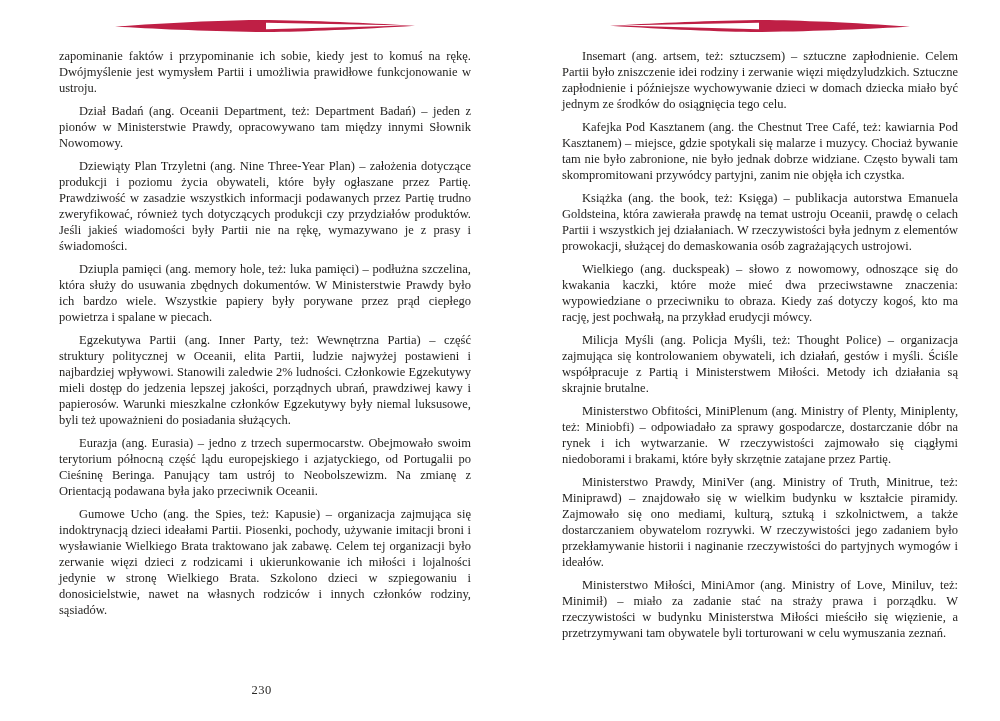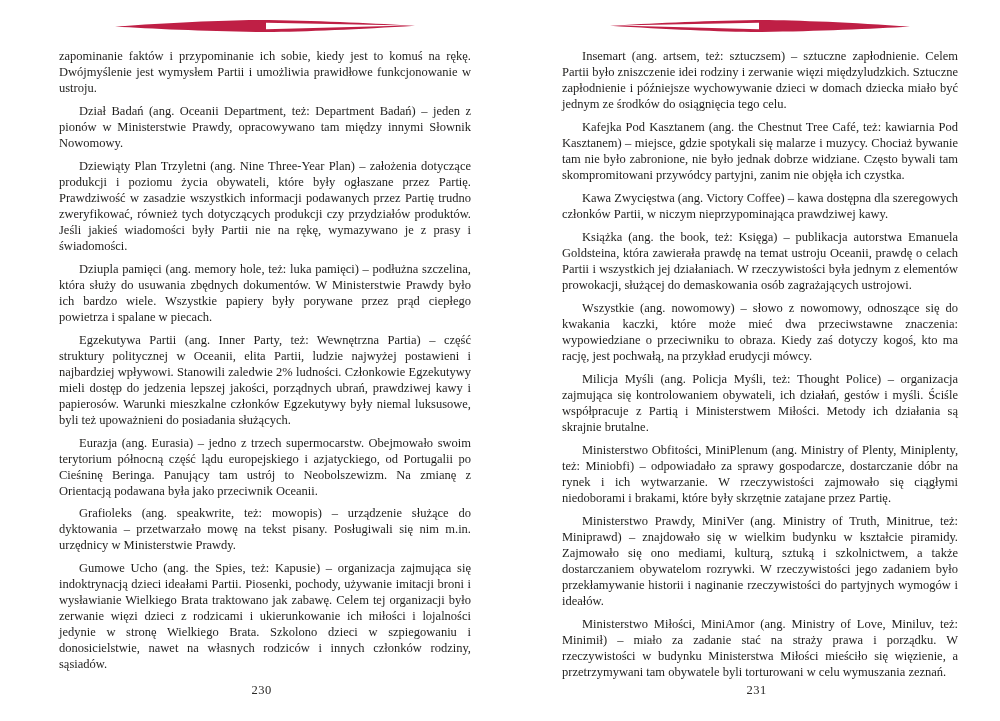--- a/index.html
+++ b/index.html
@@ -62,40 +62,37 @@
       <path d="M151,6.7 L293,9.6 L151,13.2 Z" fill="#ffffff"></path>
     </svg>
   </div>
   <div class="text-block">
       <p class="para"><span class="s-r">zapominanie faktów i przypominanie ich sobie, kiedy jest to komuś na rękę. Dwójmyślenie jest wymysłem Partii i umożliwia prawidłowe funkcjonowanie w ustroju.</span></p>
       <p class="para gap ind"><span class="s-b">Dział Badań</span><span class="s-r"> (ang. </span><span class="s-i">Oceanii Department</span><span class="s-r">, też: </span><span class="s-i">Department Badań</span><span class="s-r">) – jeden z pionów w Ministerstwie Prawdy, opracowywano tam między innymi </span><span class="s-i">Słownik Nowomowy</span><span class="s-r">.</span></p>
       <p class="para gap ind"><span class="s-b">Dziewiąty Plan Trzyletni</span><span class="s-r"> (ang. </span><span class="s-i">Nine Three-Year Plan</span><span class="s-r">) – założenia dotyczące produkcji i poziomu życia obywateli, które były ogłaszane przez Partię. Prawdziwość w zasadzie wszystkich informacji podawanych przez Partię trudno zweryfikować, również tych dotyczących produkcji czy przydziałów produktów. Jeśli jakieś wiadomości były Partii nie na rękę, wymazywano je z prasy i świadomości.</span></p>
       <p class="para gap ind"><span class="s-b">Dziupla pamięci</span><span class="s-r"> (ang. </span><span class="s-i">memory hole</span><span class="s-r">, też: </span><span class="s-i">luka pamięci</span><span class="s-r">) – podłużna szczelina, która służy do usuwania zbędnych dokumentów. W Ministerstwie Prawdy było ich bardzo wiele. Wszystkie papiery były porywane przez prąd ciepłego powietrza i spalane w piecach.</span></p>
       <p class="para gap ind"><span class="s-b">Egzekutywa Partii</span><span class="s-r"> (ang. </span><span class="s-i">Inner Party</span><span class="s-r">, też: </span><span class="s-i">Wewnętrzna Partia</span><span class="s-r">) – część struktury politycznej w Oceanii, elita Partii, ludzie najwyżej postawieni i najbardziej wpływowi. Stanowili zaledwie 2% ludności. Członkowie Egzekutywy mieli dostęp do jedzenia lepszej jakości, porządnych ubrań, prawdziwej kawy i papierosów. Warunki mieszkalne członków Egzekutywy były niemal luksusowe, byli też upoważnieni do posiadania służących.</span></p>
       <p class="para gap ind"><span class="s-b">Eurazja</span><span class="s-r"> (ang. </span><span class="s-i">Eurasia</span><span class="s-r">) – jedno z trzech supermocarstw. Obejmowało swoim terytorium północną część lądu europejskiego i azjatyckiego, od Portugalii po Cieśninę Beringa. Panujący tam ustrój to Neobolszewizm. Na zmianę z Orientacją podawana była jako przeciwnik Oceanii.</span></p>
-      <p class="para ind"><span class="s-b">Grafioleks</span><span class="s-r"> (ang. </span><span class="s-i">speakwrite</span><span class="s-r">, też: </span><span class="s-i">mowopis</span><span class="s-r">) – urządzenie służące do dyktowania – przetwarzało mowę na tekst pisany. Posługiwali się nim m.in. urzędnicy w Ministerstwie Prawdy.</span></p>
       <p class="para gap ind"><span class="s-b">Gumowe Ucho</span><span class="s-r"> (ang. </span><span class="s-i">the Spies</span><span class="s-r">, też: </span><span class="s-i">Kapusie</span><span class="s-r">) – organizacja zajmująca się indoktrynacją dzieci ideałami Partii. Piosenki, pochody, używanie imitacji broni i wysławianie Wielkiego Brata traktowano jak zabawę. Celem tej organizacji było zerwanie więzi dzieci z rodzicami i ukierunkowanie ich miłości i lojalności jedynie w stronę Wielkiego Brata. Szkolono dzieci w szpiegowaniu i donosicielstwie, nawet na własnych rodziców i innych członków rodziny, sąsiadów.</span></p>
     </div>
   <div class="page-number">230</div>
 </div>
 
 <div class="page" id="page-right">
   <div class="ornament">
     <svg viewBox="0 0 300 20" preserveAspectRatio="none" class="flip">
       <g fill="#bf1f45">
         <path d="M0,10.6 C60,6.2 118,4.0 153,3.9 C212,5.0 262,7.4 300,9.8 C245,13.3 190,15.8 151,16.1 C95,15.4 38,13.1 0,10.6 Z"></path>
       </g>
       <path d="M151,6.7 L293,9.6 L151,13.2 Z" fill="#ffffff"></path>
     </svg>
   </div>
   <div class="text-block">
       <p class="para ind"><span class="s-b">Insemart</span><span class="s-r"> (ang. </span><span class="s-i">artsem</span><span class="s-r">, też: </span><span class="s-i">sztuczsem</span><span class="s-r">) – sztuczne zapłodnienie. Celem Partii było zniszczenie idei rodziny i zerwanie więzi międzyludzkich. Sztuczne zapłodnienie i późniejsze wychowywanie dzieci w domach dziecka miało być jednym ze środków do osiągnięcia tego celu.</span></p>
       <p class="para gap ind"><span class="s-b">Kafejka Pod Kasztanem</span><span class="s-r"> (ang. </span><span class="s-i">the Chestnut Tree Café</span><span class="s-r">, też: </span><span class="s-i">kawiarnia Pod Kasztanem</span><span class="s-r">) – miejsce, gdzie spotykali się malarze i muzycy. Chociaż bywanie tam nie było zabronione, nie było jednak dobrze widziane. Często bywali tam skompromitowani przywódcy partyjni, zanim nie objęła ich czystka.</span></p>
-      <p class="para gap ind"><span class="s-b">Kawa Zwycięstwa</span><span class="s-r"> (ang. </span><span class="s-i">Victory Coffee</span><span class="s-r">) – kawa dostępna dla szeregowych członków Partii, w niczym nieprzypominająca prawdziwej kawy.</span></p>
       <p class="para gap ind"><span class="s-b">Książka</span><span class="s-r"> (ang. </span><span class="s-i">the book</span><span class="s-r">, też: </span><span class="s-i">Księga</span><span class="s-r">) – publikacja autorstwa Emanuela Goldsteina, która zawierała prawdę na temat ustroju Oceanii, prawdę o celach Partii i wszystkich jej działaniach. W rzeczywistości była jednym z elementów prowokacji, służącej do demaskowania osób zagrażających ustrojowi.</span></p>
-      <p class="para gap ind"><span class="s-b">Wszystkie</span><span class="s-r"> (ang. </span><span class="s-i">nowomowy</span><span class="s-r">) – słowo z nowomowy, odnoszące się do kwakania kaczki, które może mieć dwa przeciwstawne znaczenia: wypowiedziane o przeciwniku to obraza. Kiedy zaś dotyczy kogoś, kto ma rację, jest pochwałą, na przykład erudycji mówcy.</span></p>
+      <p class="para gap ind"><span class="s-b">Wielkiego</span><span class="s-r"> (ang. </span><span class="s-i">duckspeak</span><span class="s-r">) – słowo z nowomowy, odnoszące się do kwakania kaczki, które może mieć dwa przeciwstawne znaczenia: wypowiedziane o przeciwniku to obraza. Kiedy zaś dotyczy kogoś, kto ma rację, jest pochwałą, na przykład erudycji mówcy.</span></p>
       <p class="para gap ind"><span class="s-b">Milicja Myśli</span><span class="s-r"> (ang. </span><span class="s-i">Policja Myśli</span><span class="s-r">, też: </span><span class="s-i">Thought Police</span><span class="s-r">) – organizacja zajmująca się kontrolowaniem obywateli, ich działań, gestów i myśli. Ściśle współpracuje z Partią i Ministerstwem Miłości. Metody ich działania są skrajnie brutalne.</span></p>
       <p class="para gap ind"><span class="s-b">Ministerstwo Obfitości, MiniPlenum</span><span class="s-r"> (ang. </span><span class="s-i">Ministry of Plenty</span><span class="s-r">, </span><span class="s-i">Miniplenty</span><span class="s-r">, też: </span><span class="s-i">Miniobfi</span><span class="s-r">) – odpowiadało za sprawy gospodarcze, dostarczanie dóbr na rynek i ich wytwarzanie. W rzeczywistości zajmowało się ciągłymi niedoborami i brakami, które były skrzętnie zatajane przez Partię.</span></p>
       <p class="para gap ind"><span class="s-b">Ministerstwo Prawdy, MiniVer</span><span class="s-r"> (ang. </span><span class="s-i">Ministry of Truth</span><span class="s-r">, </span><span class="s-i">Minitrue</span><span class="s-r">, też: </span><span class="s-i">Miniprawd</span><span class="s-r">) – znajdowało się w wielkim budynku w kształcie piramidy. Zajmowało się ono mediami, kulturą, sztuką i szkolnictwem, a także dostarczaniem obywatelom rozrywki. W rzeczywistości jego zadaniem było przekłamywanie historii i naginanie rzeczywistości do partyjnych wymogów i ideałów.</span></p>
       <p class="para gap ind"><span class="s-b">Ministerstwo Miłości, MiniAmor</span><span class="s-r"> (ang. </span><span class="s-i">Ministry of Love</span><span class="s-r">, </span><span class="s-i">Miniluv</span><span class="s-r">, też: </span><span class="s-i">Minimił</span><span class="s-r">) – miało za zadanie stać na straży prawa i porządku. W rzeczywistości w budynku Ministerstwa Miłości mieściło się więzienie, a przetrzymywani tam obywatele byli torturowani w celu wymuszania zeznań.</span></p>
     </div>
-  <div class="page-number">231</div>
 </div>
 
 </body></html>

